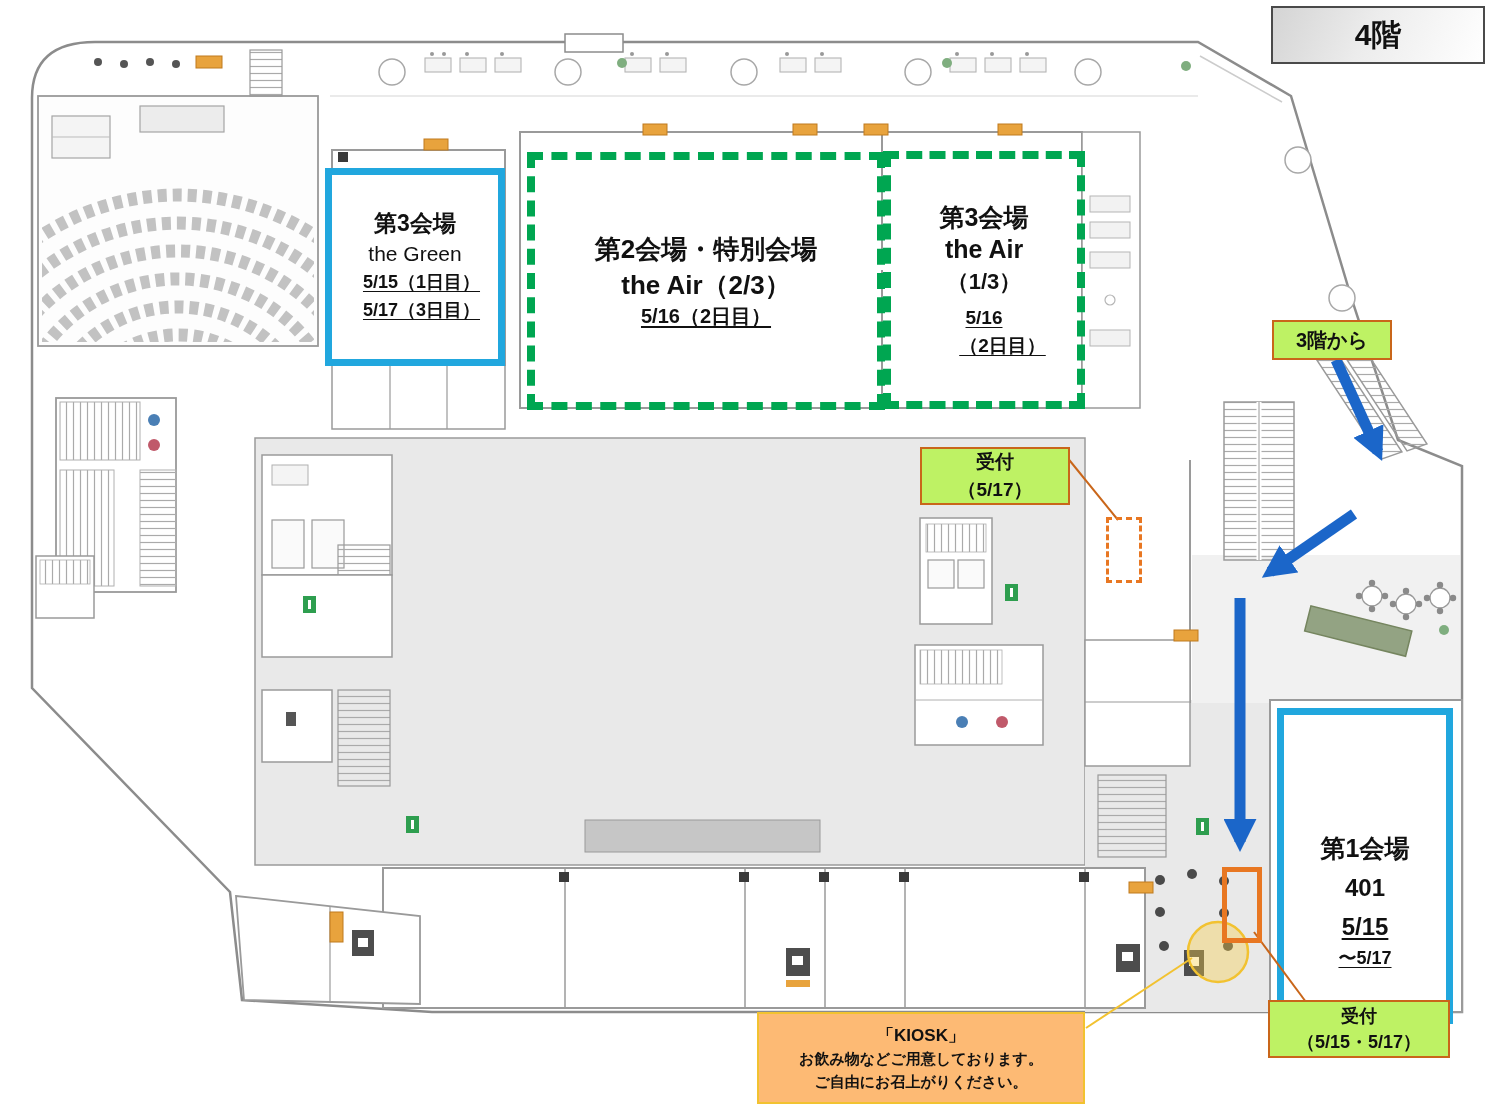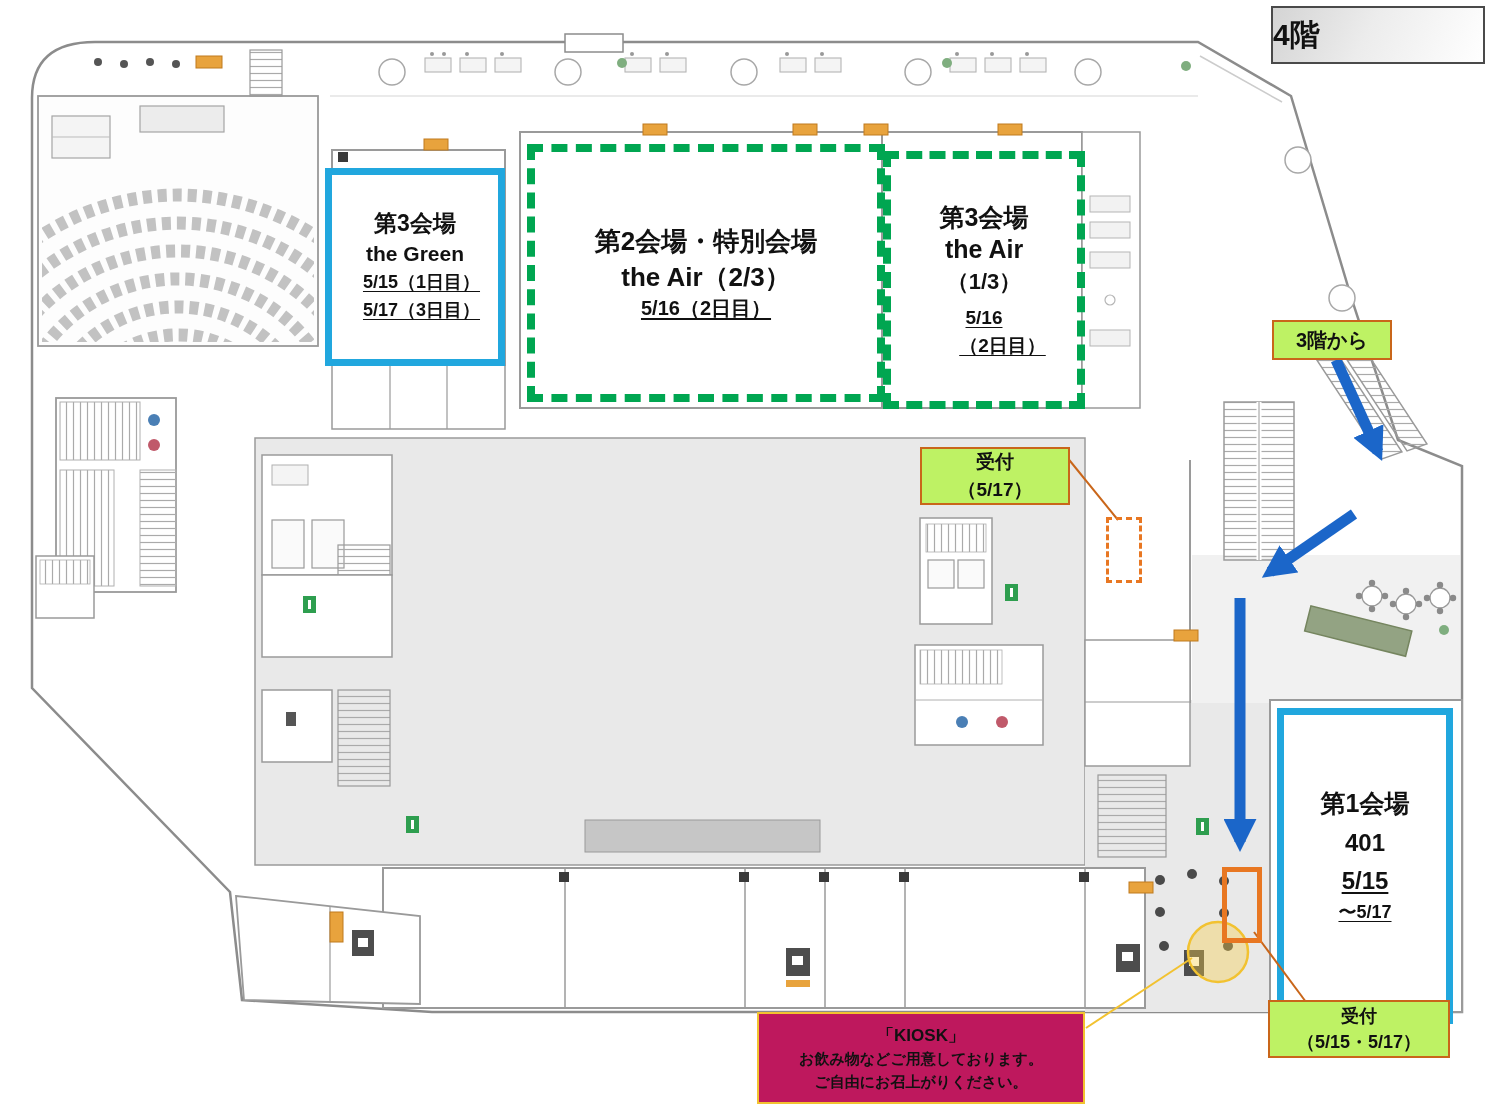--- a/index.html
+++ b/index.html
@@ -14,46 +14,46 @@
   .cyan-box{position:absolute;box-sizing:border-box;border:7px solid var(--cyan,#21A7DE);
             background:#fff;display:flex;flex-direction:column;align-items:center;
             text-align:center;z-index:10;}
   .dash-box{position:absolute;box-sizing:border-box;border:8px dashed var(--green,#00A651);
             background:transparent;display:flex;flex-direction:column;align-items:center;
             justify-content:center;text-align:center;z-index:10;}
   .olabel{position:absolute;box-sizing:border-box;border:2px solid var(--orange,#C9661A);
           background:#bef264;display:flex;flex-direction:column;align-items:center;
           justify-content:center;text-align:center;font-weight:700;z-index:12;}
   .ylabel{position:absolute;box-sizing:border-box;border:2px solid var(--yellow,#F2C230);
-          background:#be185d;display:flex;flex-direction:column;align-items:center;
+          background:#fdba74;display:flex;flex-direction:column;align-items:center;
           justify-content:center;text-align:center;font-weight:600;z-index:12;}
   .u{text-decoration:underline;text-underline-offset:3px;}
 
   #floor-badge{position:absolute;left:1271px;top:6px;width:214px;height:58px;
     box-sizing:border-box;border:2px solid #4a4a4a;
     background:linear-gradient(115deg,#d4d4d4 0%,#ececec 45%,#ffffff 100%);
-    display:flex;align-items:center;
+    display:flex;align-items:center;justify-content:center;
     font-size:30px;font-weight:600;z-index:12;}
 
   #green-box{left:325px;top:168px;width:180px;height:198px;justify-content:center;}
   #green-box .name{font-size:23px;font-weight:700;line-height:1.3;}
-  #green-box .hall{font-size:21px;font-weight:700;line-height:1.4;}
+  #green-box .hall{font-size:21px;font-weight:400;line-height:1.4;}
   #green-box .date{font-size:18px;font-weight:700;line-height:1.55;margin-left:13px;}
 
-  #air-main{left:527px;top:144px;width:358px;height:258px;}
+  #air-main{left:527px;top:152px;width:358px;height:258px;}
   #air-main .name,#air-main .hall{font-size:26px;font-weight:700;line-height:1.35;}
   #air-main .date{font-size:20px;font-weight:700;margin-top:0;text-align:center;}
 
   #air-sub{left:883px;top:151px;width:202px;height:258px;}
   #air-sub .name,#air-sub .hall{font-size:25px;font-weight:700;line-height:1.3;}
   #air-sub .part{font-size:22px;font-weight:700;line-height:1.3;margin-top:2px;}
   #air-sub .date{font-size:19px;font-weight:700;line-height:1.45;margin-top:8px;}
   #air-sub .day{font-size:19px;font-weight:700;line-height:1.45;margin-left:37px;}
 
-  #hall1-box{left:1277px;top:708px;width:176px;height:316px;justify-content:flex-start;padding-top:72px;}
+  #hall1-box{left:1277px;top:708px;width:176px;height:316px;justify-content:center;padding-top:72px;}
   #hall1-box .name{font-size:25px;font-weight:700;line-height:1.35;}
   #hall1-box .room{font-size:24px;font-weight:700;line-height:1.35;margin-top:6px;}
   #hall1-box .date{font-size:24px;font-weight:700;line-height:1.5;margin-top:4px;}
   #hall1-box .date2{font-size:18px;font-weight:700;line-height:1.5;}
 
   #from3f{left:1272px;top:320px;width:120px;height:40px;font-size:20px;}
   #rec517{left:920px;top:447px;width:150px;height:58px;font-size:19px;line-height:1.45;}
   #rec515{left:1268px;top:1000px;width:182px;height:58px;font-size:18px;line-height:1.45;z-index:13;}
 
   #rec-dashed{position:absolute;left:1106px;top:517px;width:36px;height:66px;

